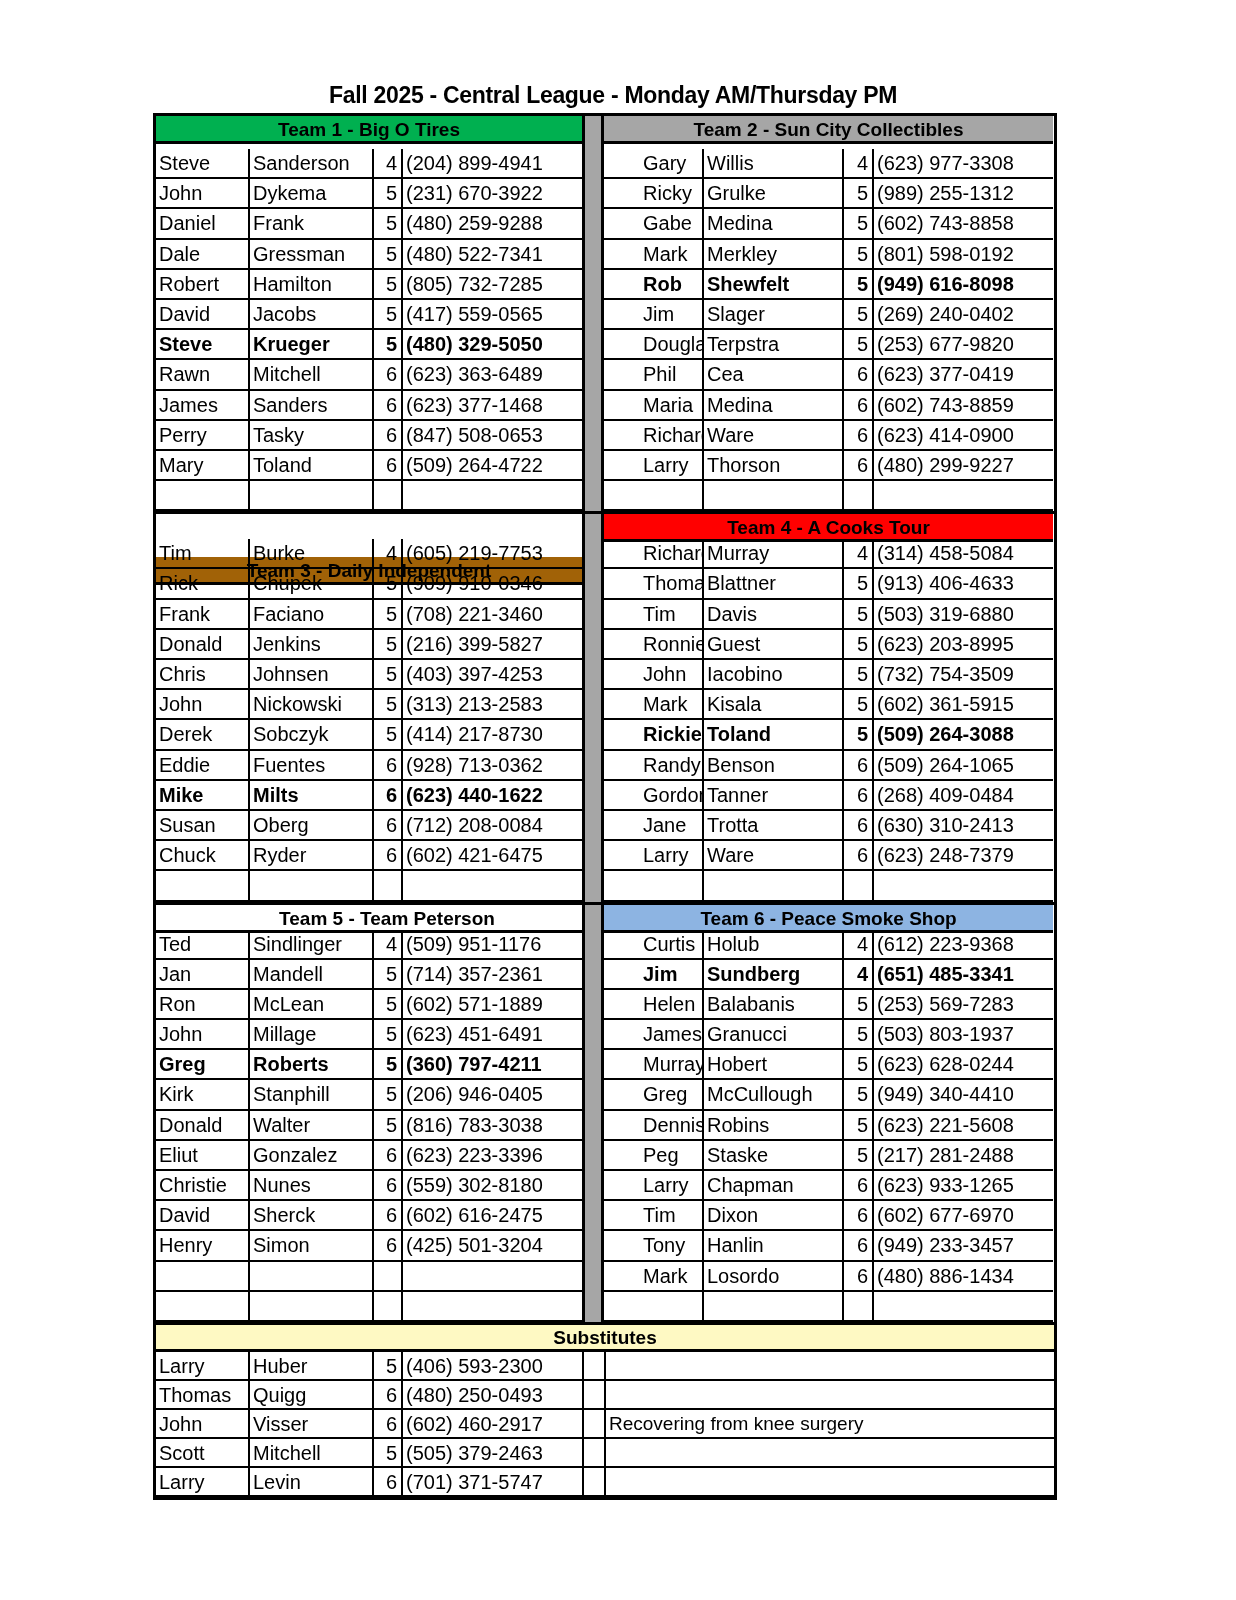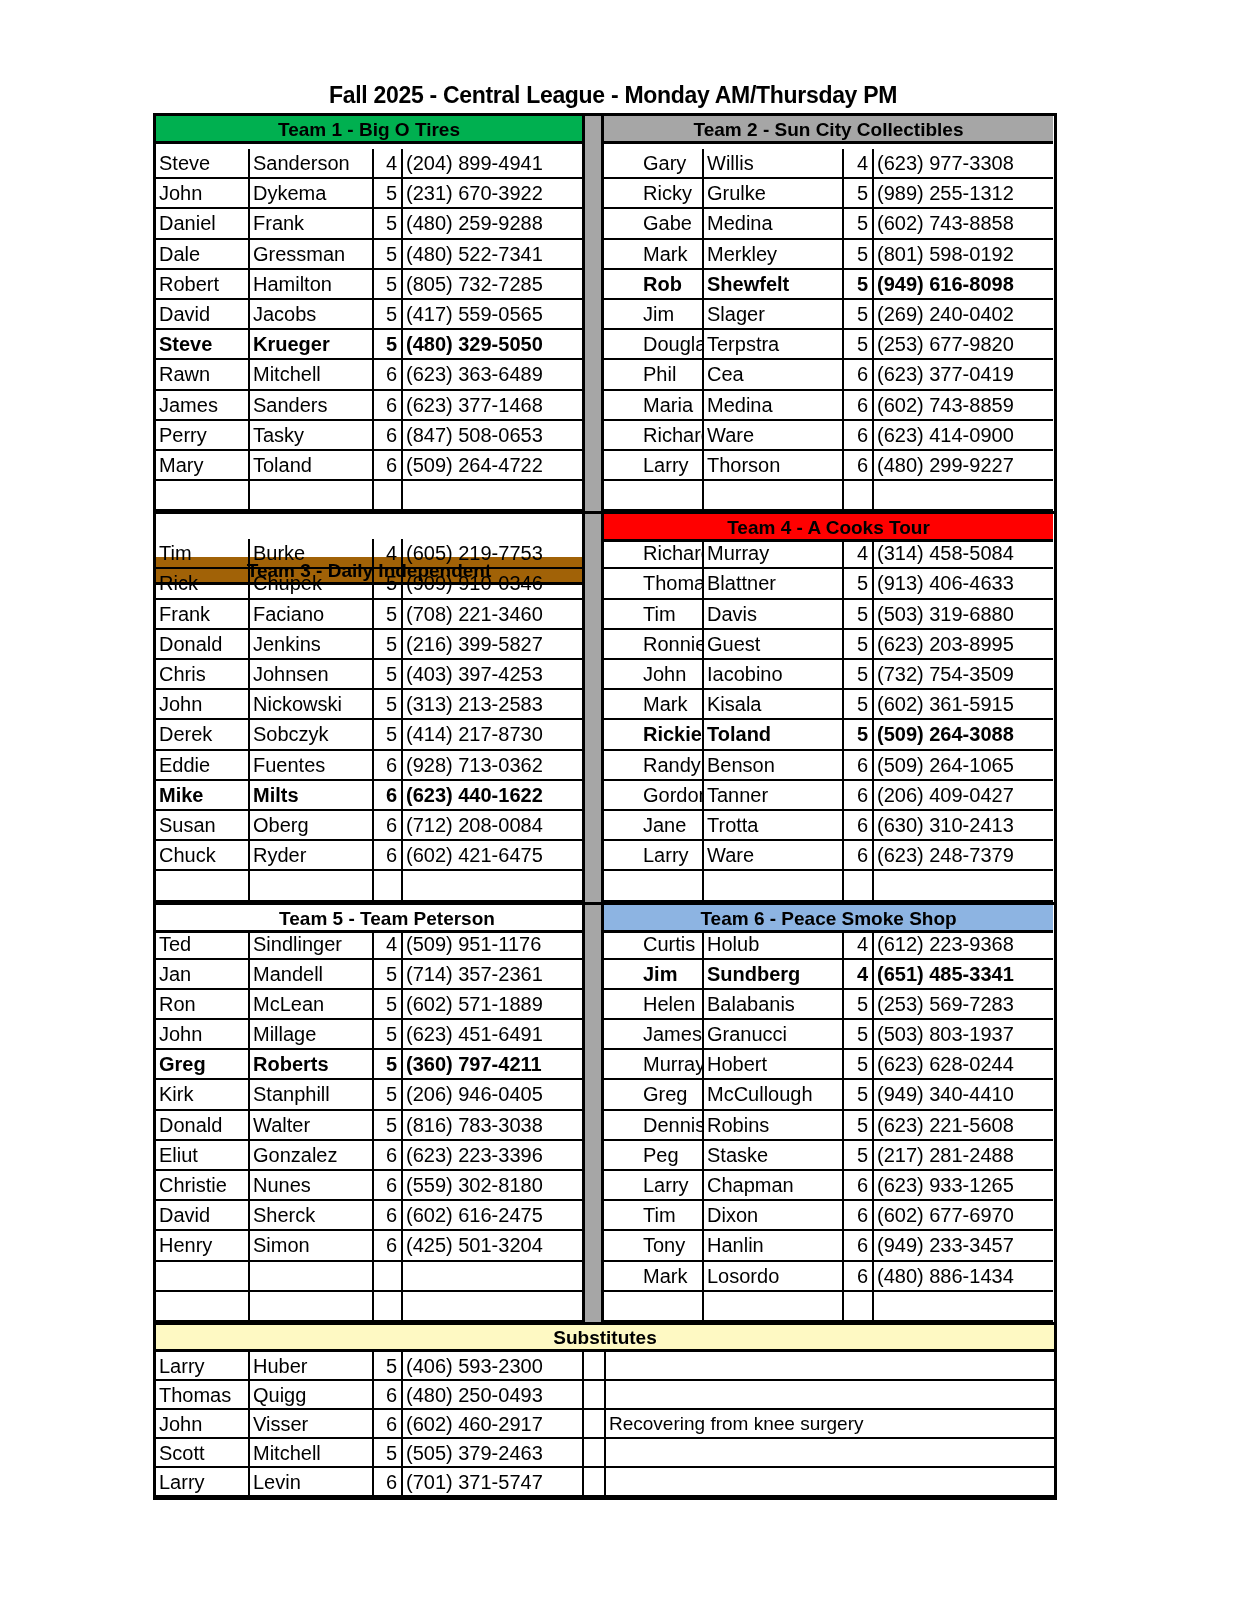--- a/index.html
+++ b/index.html
@@ -350,21 +350,21 @@
         <div class="cell c-first">Mike</div>
         <div class="cell c-last">Milts</div>
         <div class="cell c-skill">6</div>
         <div class="cell c-phone">(623) 440-1622</div>
       </div>
       <div class="divider"></div>
       <div class="blk r">
         <div class="cell c-first">Gordon</div>
         <div class="cell c-last">Tanner</div>
         <div class="cell c-skill">6</div>
-        <div class="cell c-phone">(206) 409-0427</div>
+        <div class="cell c-phone">(268) 409-0484</div>
       </div>
     </div>
     <div class="row">
       <div class="blk">
         <div class="cell c-first">Susan</div>
         <div class="cell c-last">Oberg</div>
         <div class="cell c-skill">6</div>
         <div class="cell c-phone">(712) 208-0084</div>
       </div>
       <div class="divider"></div>

